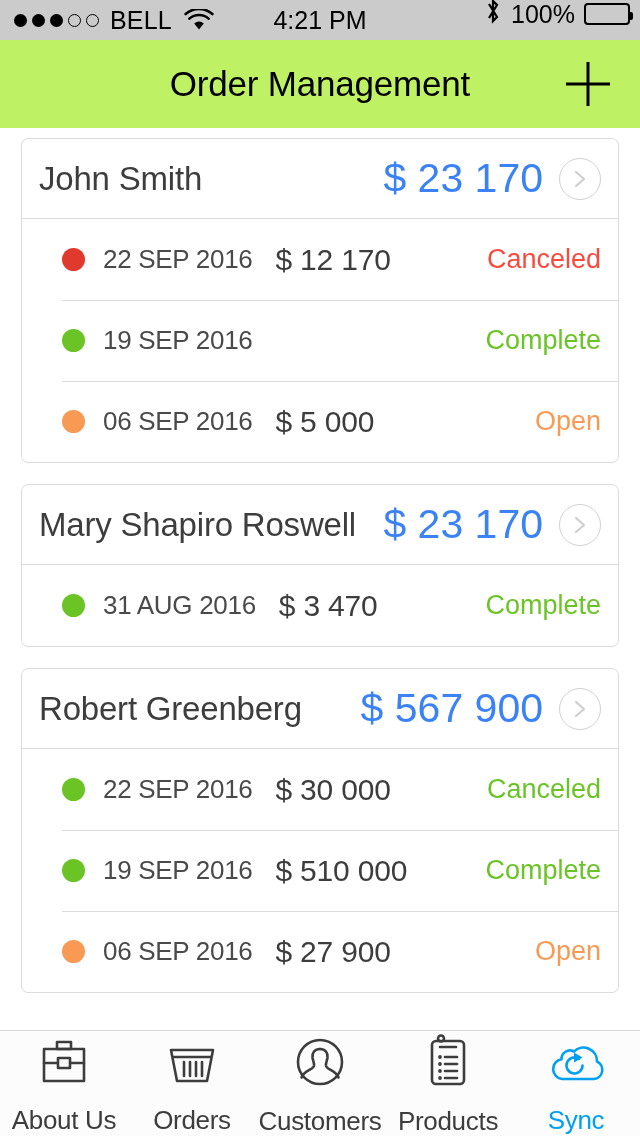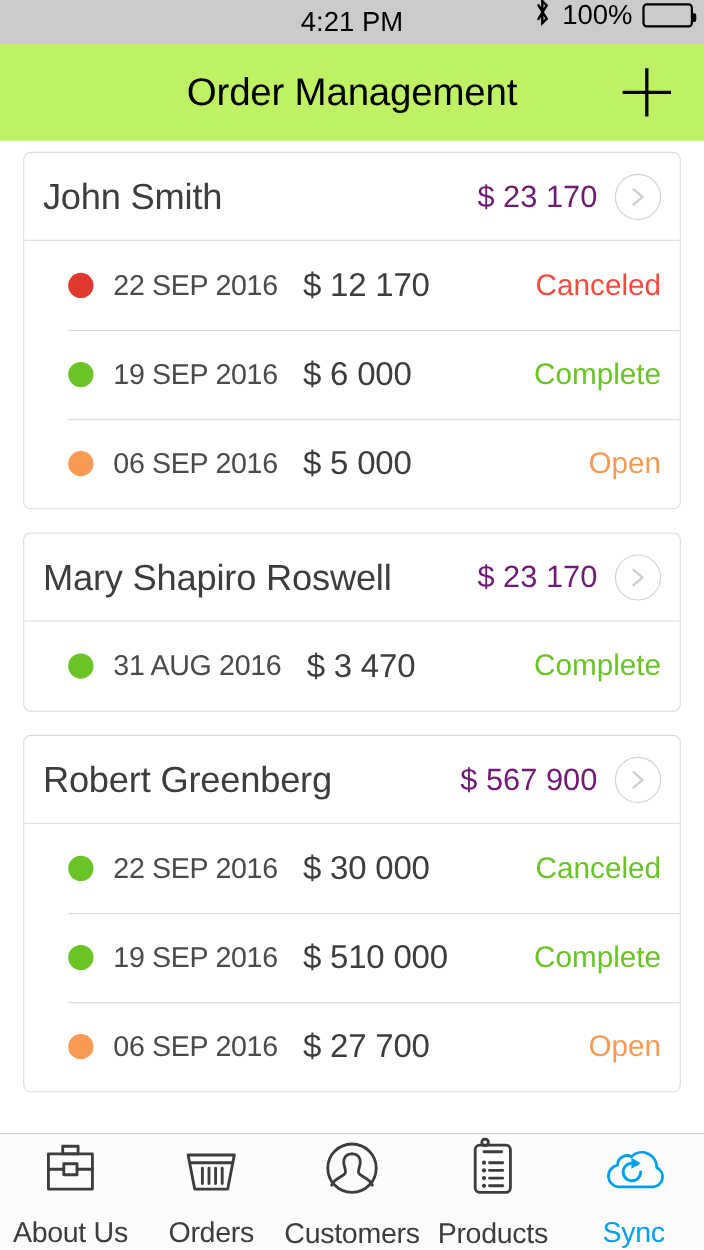--- a/index.html
+++ b/index.html
@@ -75,21 +75,21 @@
     height:80px;
     display:flex; align-items:center;
     padding:0 17px 0 17px;
     border-bottom:1px solid #dcdcdc;
   }
   .cust-name {
     flex:1 1 auto; font-size:33px; color:#3d3d3d; font-weight:400;
     letter-spacing:-0.2px; white-space:nowrap; overflow:hidden;
   }
   .cust-total {
-    font-size:28px; color:#701a75; margin-right:16px; white-space:nowrap;
+    font-size:41px; color:#3b82f6; margin-right:16px; white-space:nowrap;
   }
   .chev-btn {
     width:42px; height:42px; flex:0 0 42px;
     border:1.6px solid #d2d2d2; border-radius:50%;
     display:flex; align-items:center; justify-content:center;
     cursor:pointer;
   }
 
   .order-row {
     height:81px;
@@ -132,20 +132,37 @@
   .tab-icon { height:52px; display:flex; align-items:flex-end; justify-content:center; }
   .tab-label { font-size:26px; color:#3d3d3d; letter-spacing:-0.3px; }
   .tab.active .tab-label { color:#00a0f0; }
 </style>
 </head>
 <body>
 
 <div id="app">
 
   <div class="statusbar">
+    <div class="sb-left">
+      <div class="dots" id="signal-dots">
+          <span class="dot-sig full"></span>
+          <span class="dot-sig full"></span>
+          <span class="dot-sig full"></span>
+          <span class="dot-sig empty"></span>
+          <span class="dot-sig empty"></span>
+        </div>
+      <span class="carrier">BELL</span>
+      <span class="wifi">
+        <svg width="30" height="22" viewBox="0 0 30 22">
+          <path d="M15 20.5 L10.2 14.4 A7.8 7.8 0 0 1 19.8 14.4 Z" fill="#000"></path>
+          <path d="M5.4 9.6 A14.5 14.5 0 0 1 24.6 9.6" stroke="#000" stroke-width="2.6" fill="none" stroke-linecap="round"></path>
+          <path d="M1.6 5.0 A20.5 20.5 0 0 1 28.4 5.0" stroke="#000" stroke-width="2.6" fill="none" stroke-linecap="round"></path>
+        </svg>
+      </span>
+    </div>
     <div class="sb-center">
       <span>4:21 PM</span>
     </div>
     <div class="sb-right">
       <span>
         <svg width="18" height="28" viewBox="0 0 18 28">
           <path d="M5 7 L13 20 L9 24 L9 4 L13 8 L5 21" stroke="#000" stroke-width="2.2" fill="none" stroke-linejoin="miter" stroke-linecap="butt"></path>
         </svg>
       </span>
       <span class="batt-pct">100%</span>
@@ -178,21 +195,20 @@
         </div>
         <div class="order-row">
           <span class="status-dot" style="background: rgb(224, 58, 47);"></span>
           <span class="ord-date">22 SEP 2016</span>
           <span class="ord-amount">$ 12 170</span>
           <span class="ord-status" style="color: rgb(247, 75, 61);">Canceled</span>
         </div>
         <div class="order-row">
           <span class="status-dot" style="background: rgb(106, 196, 37);"></span>
           <span class="ord-date">19 SEP 2016</span>
-          <span class="ord-amount">$ 6 000</span>
           <span class="ord-status" style="color: rgb(106, 196, 37);">Complete</span>
         </div>
         <div class="order-row">
           <span class="status-dot" style="background: rgb(248, 154, 84);"></span>
           <span class="ord-date">06 SEP 2016</span>
           <span class="ord-amount">$ 5 000</span>
           <span class="ord-status" style="color: rgb(248, 154, 84);">Open</span>
         </div>
       </div>
       <div class="card">
@@ -230,21 +246,21 @@
         </div>
         <div class="order-row">
           <span class="status-dot" style="background: rgb(106, 196, 37);"></span>
           <span class="ord-date">19 SEP 2016</span>
           <span class="ord-amount">$ 510 000</span>
           <span class="ord-status" style="color: rgb(106, 196, 37);">Complete</span>
         </div>
         <div class="order-row">
           <span class="status-dot" style="background: rgb(248, 154, 84);"></span>
           <span class="ord-date">06 SEP 2016</span>
-          <span class="ord-amount">$ 27 700</span>
+          <span class="ord-amount">$ 27 900</span>
           <span class="ord-status" style="color: rgb(248, 154, 84);">Open</span>
         </div>
       </div>
     </div>
 
   <div class="tabbar" id="tabbar">
       <div class="tab">
         <div class="tab-icon">
           <svg width="56" height="50" viewBox="0 0 56 50">
             <rect x="8" y="12" width="40" height="32" stroke="#3d3d3d" fill="none" stroke-width="2.6" stroke-linejoin="round" stroke-linecap="round"></rect>

